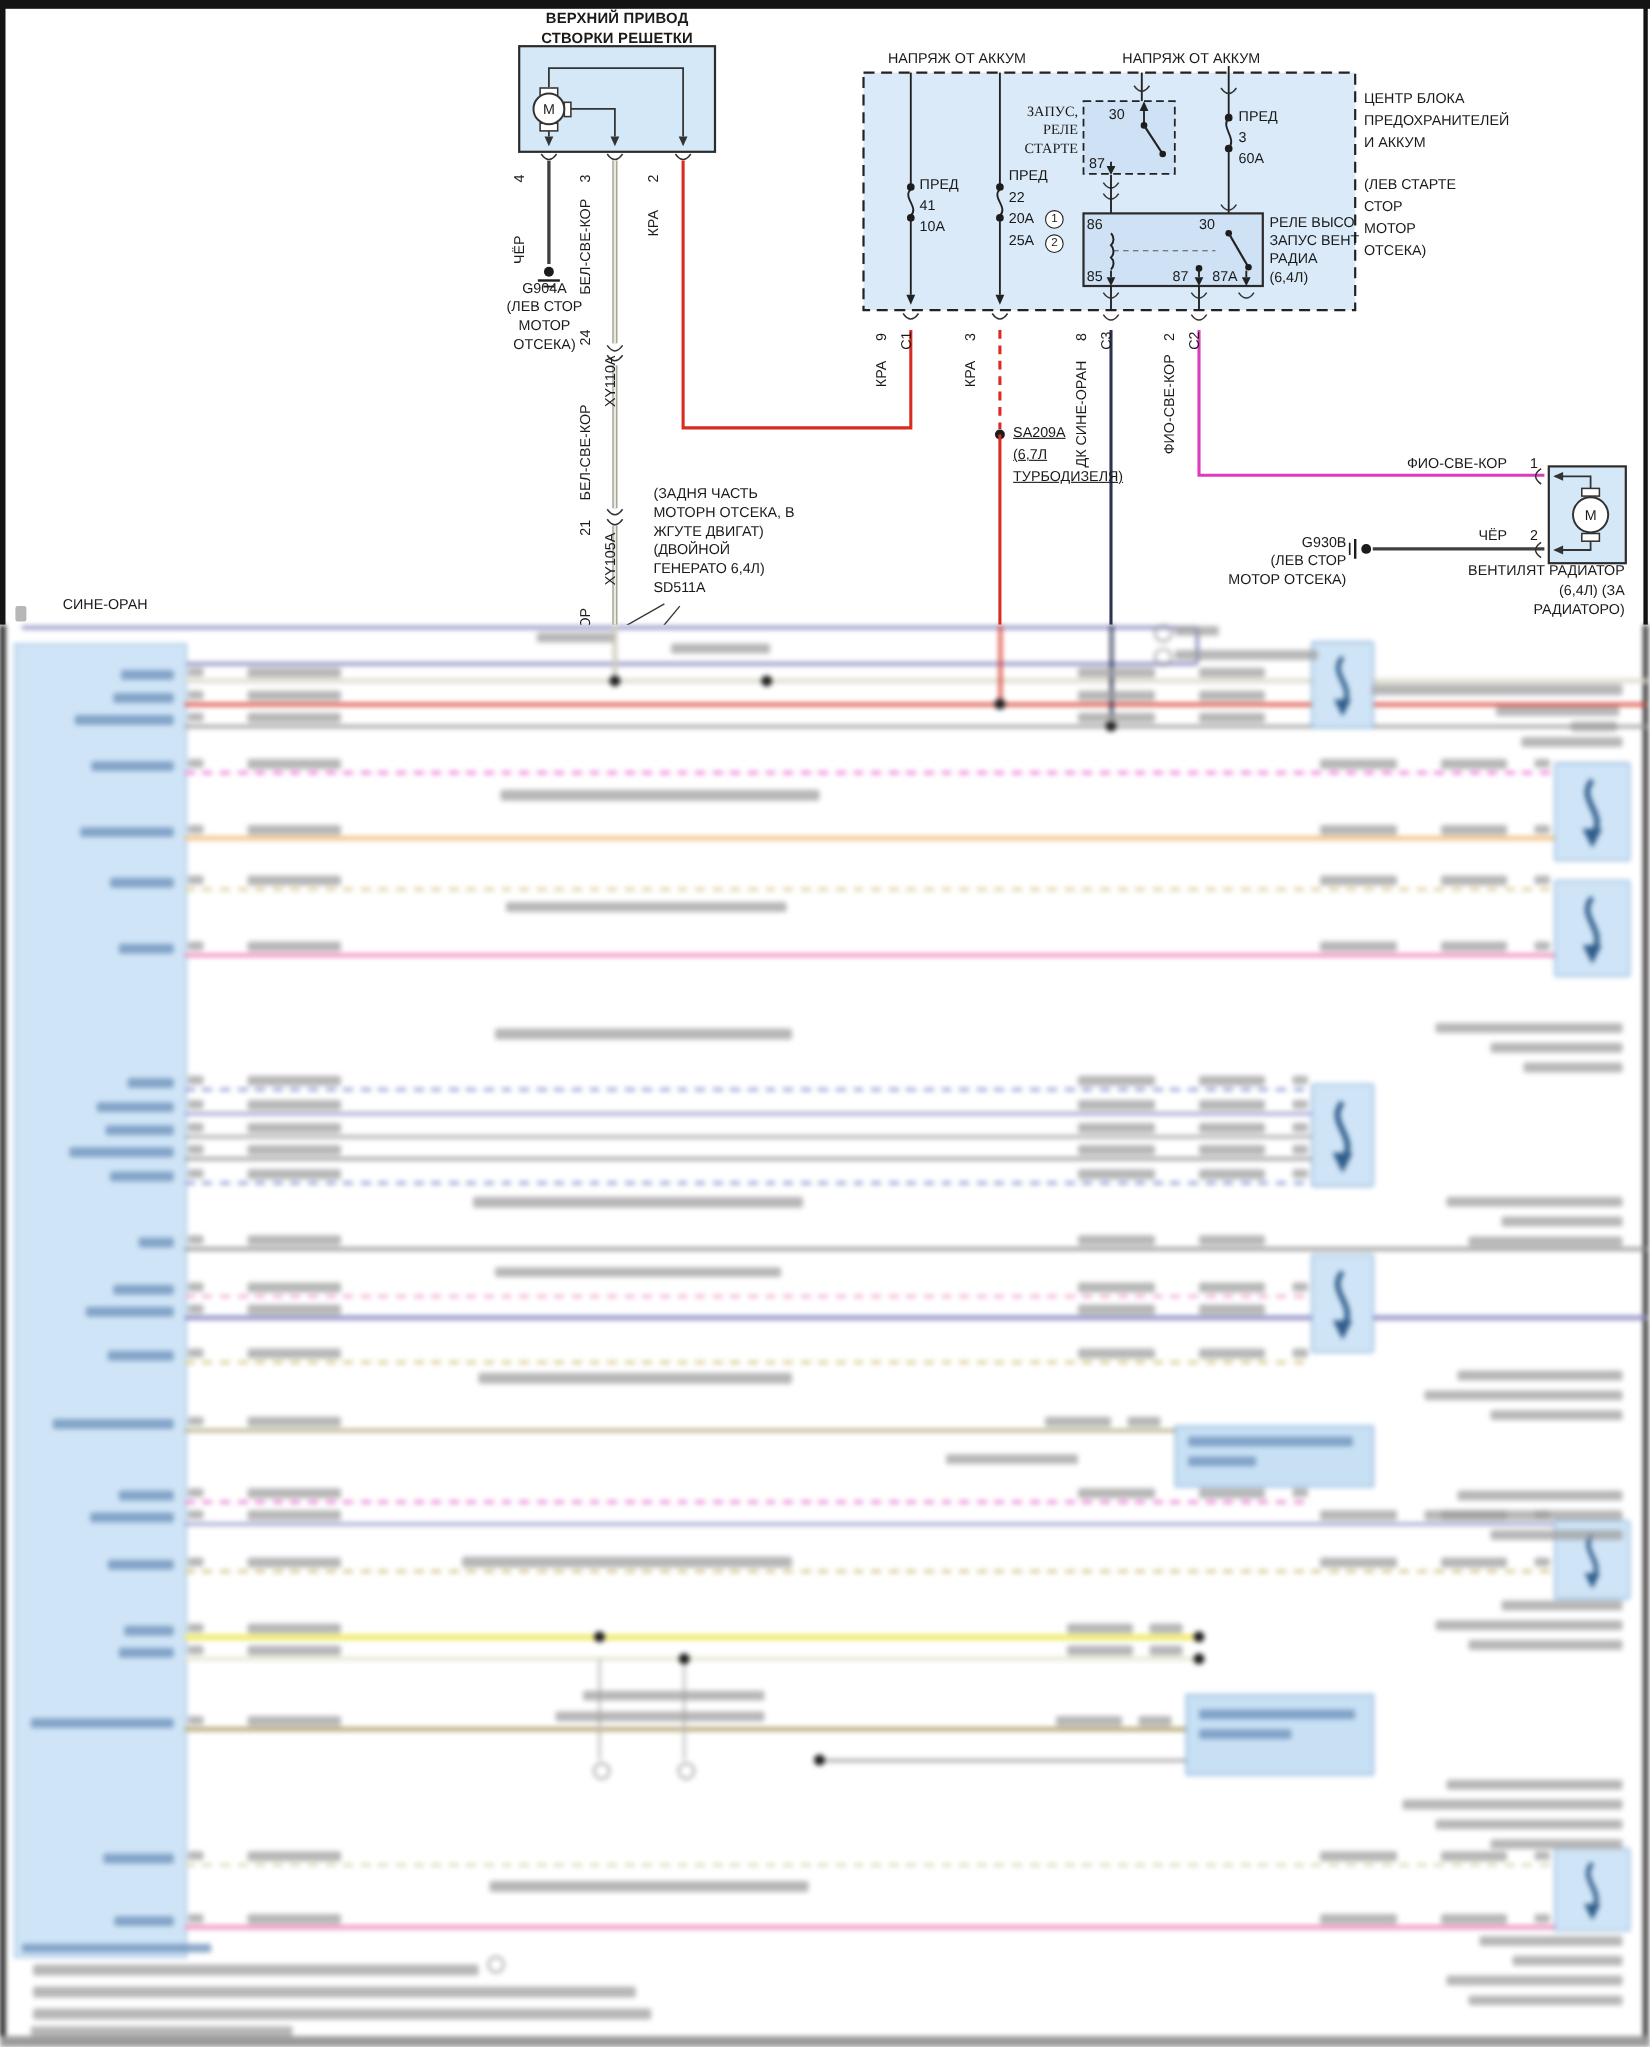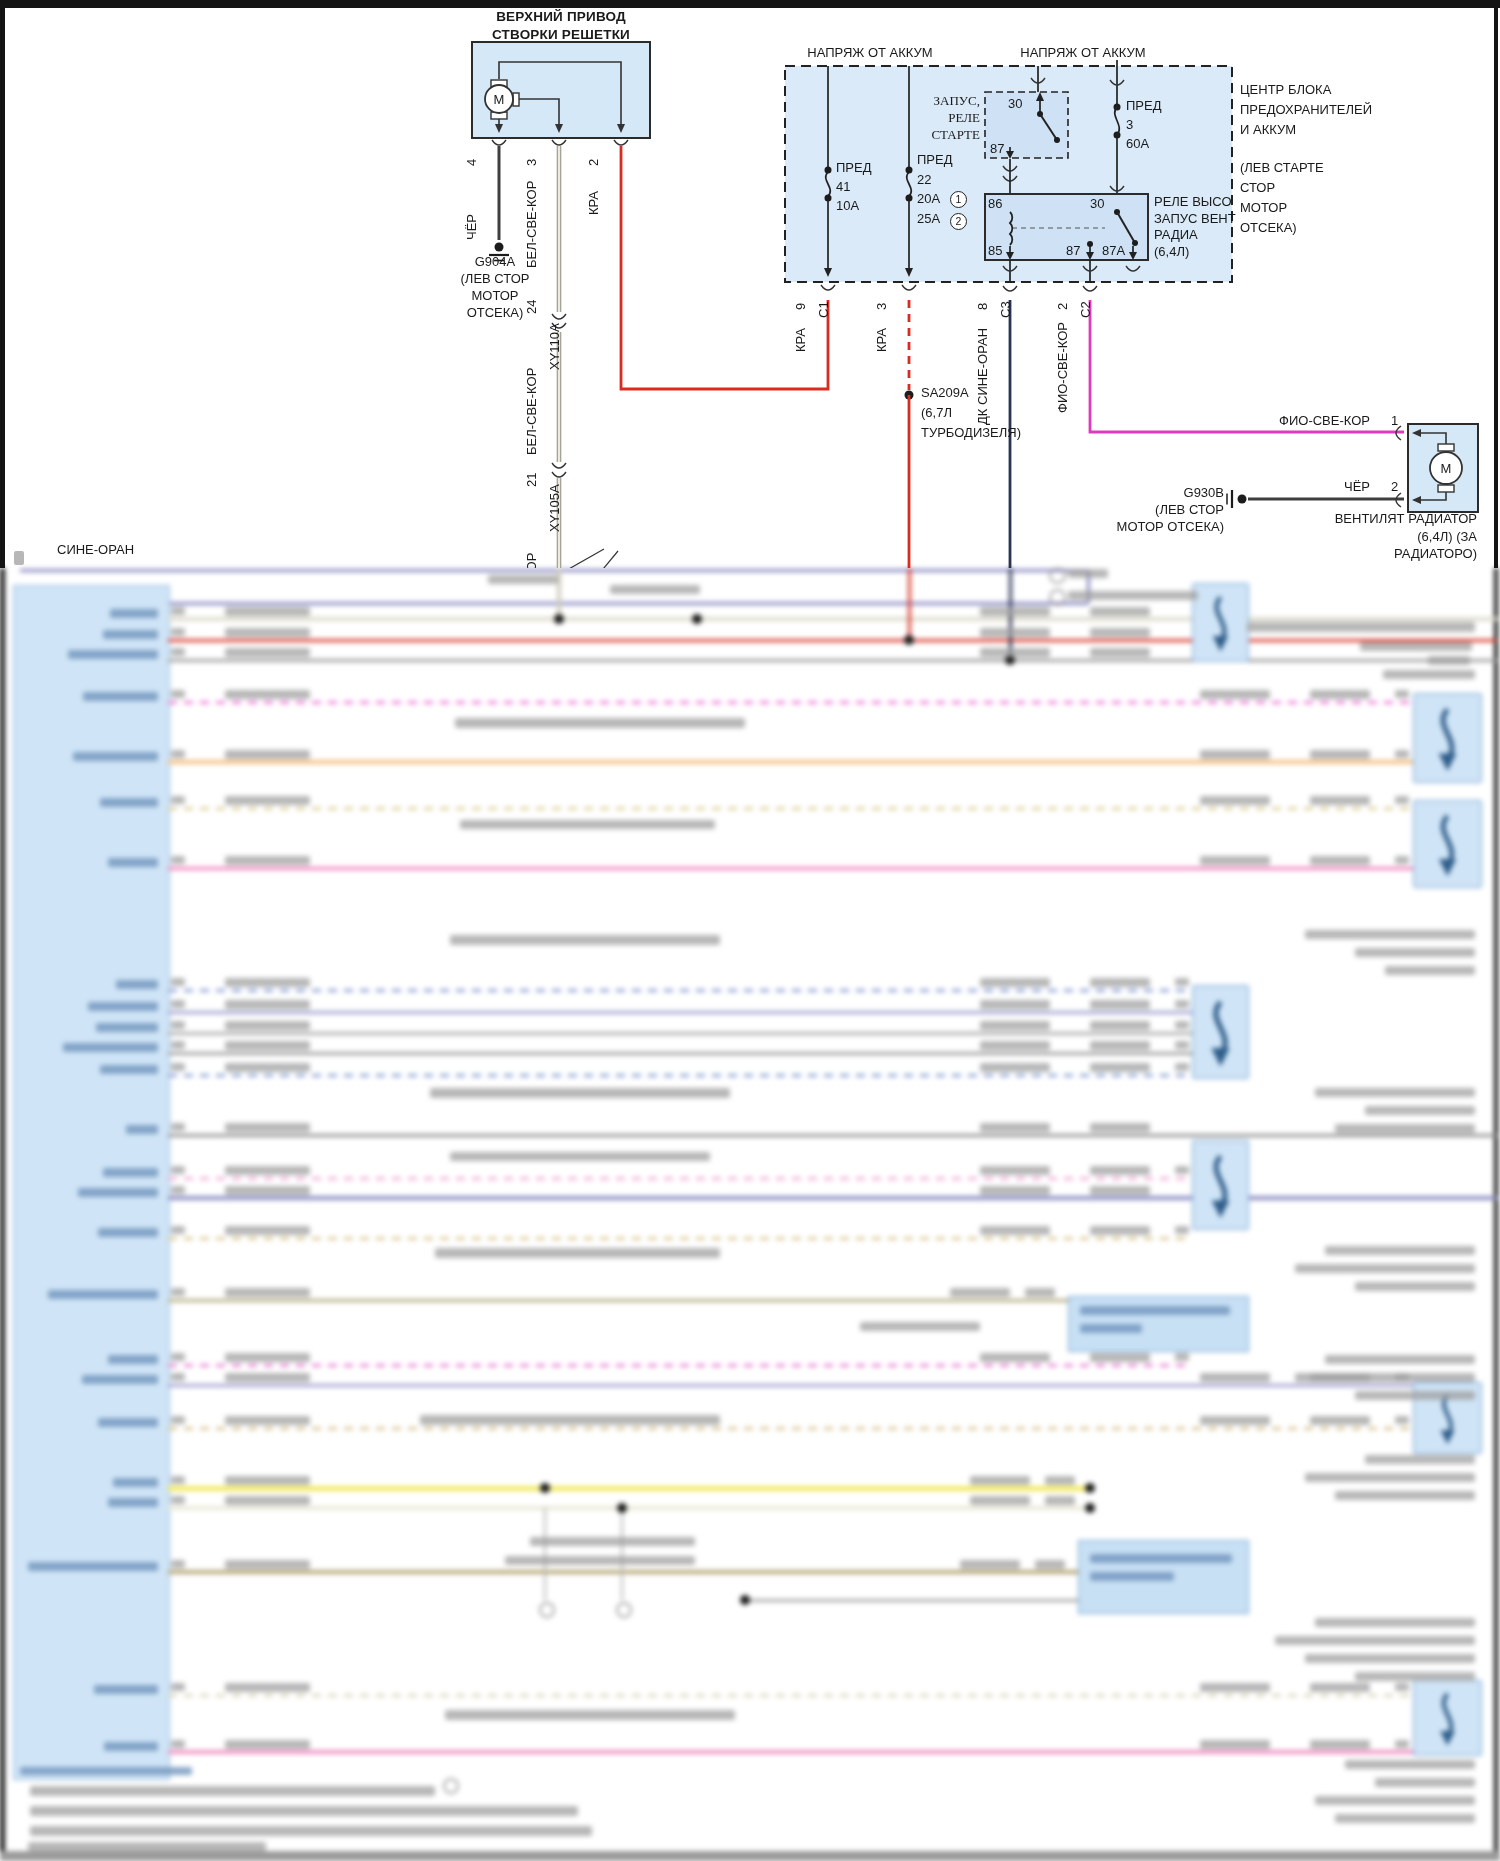--- a/index.html
+++ b/index.html
@@ -234,20 +234,28 @@
       <span class="ln">ОТСЕКА)</span>
     </div>
 
     <div class="v" style="left:540px;top:297px;">24</div>
     <div class="v" style="left:563px;top:353px;">XY110A</div>
     <div class="v" style="left:540px;top:438px;">БЕЛ-СВЕ-КОР</div>
     <div class="v" style="left:540px;top:470px;">21</div>
     <div class="v" style="left:563px;top:515px;">XY105A</div>
     <div class="v" style="left:540px;top:623px;">БЕЛ-СВЕ-КОР</div>
 
+    <div class="cap" style="left:594px;top:440px;">
+      <span class="ln">(ЗАДНЯ ЧАСТЬ</span>
+      <span class="ln">МОТОРН ОТСЕКА, В</span>
+      <span class="ln">ЖГУТЕ ДВИГАТ)</span>
+      <span class="ln">(ДВОЙНОЙ</span>
+      <span class="ln">ГЕНЕРАТО 6,4Л)</span>
+      <span class="ln">SD511A</span>
+    </div>
 
     <div class="cap ctr" style="left:785px;top:44px;width:170px;">НАПРЯЖ ОТ АККУМ</div>
     <div class="cap ctr" style="left:998px;top:44px;width:170px;">НАПРЯЖ ОТ АККУМ</div>
 
     <div class="cap" style="left:836px;top:158px;line-height:19px;">
       <span class="ln">ПРЕД</span>
       <span class="ln">41</span>
       <span class="ln">10А</span>
     </div>
     <div class="cap" style="left:917px;top:150px;line-height:19.5px;">
@@ -301,21 +309,21 @@
     <div class="v" style="left:809px;top:335px;">КРА</div>
     <div class="v" style="left:890px;top:293px;">3</div>
     <div class="v" style="left:890px;top:335px;">КРА</div>
     <div class="v" style="left:991px;top:293px;">8</div>
     <div class="v" style="left:1014px;top:301px;">C3</div>
     <div class="v" style="left:991px;top:408px;">ДК СИНЕ-ОРАН</div>
     <div class="v" style="left:1071px;top:293px;">2</div>
     <div class="v" style="left:1094px;top:301px;">C2</div>
     <div class="v" style="left:1071px;top:396px;">ФИО-СВЕ-КОР</div>
 
-    <div class="cap" style="left:921px;top:383px;line-height:20px;">
+    <div class="cap" style="left:921px;top:383px;line-height:20px;text-decoration:underline;">
       <span class="ln">SA209A</span>
       <span class="ln">(6,7Л</span>
       <span class="ln">ТУРБОДИЗЕЛЯ)</span>
     </div>
 
     <div class="cap rgt" style="left:1102px;top:484px;width:122px;">
       <span class="ln">G930B</span>
       <span class="ln">(ЛЕВ СТОР</span>
       <span class="ln">МОТОР ОТСЕКА)</span>
     </div>

